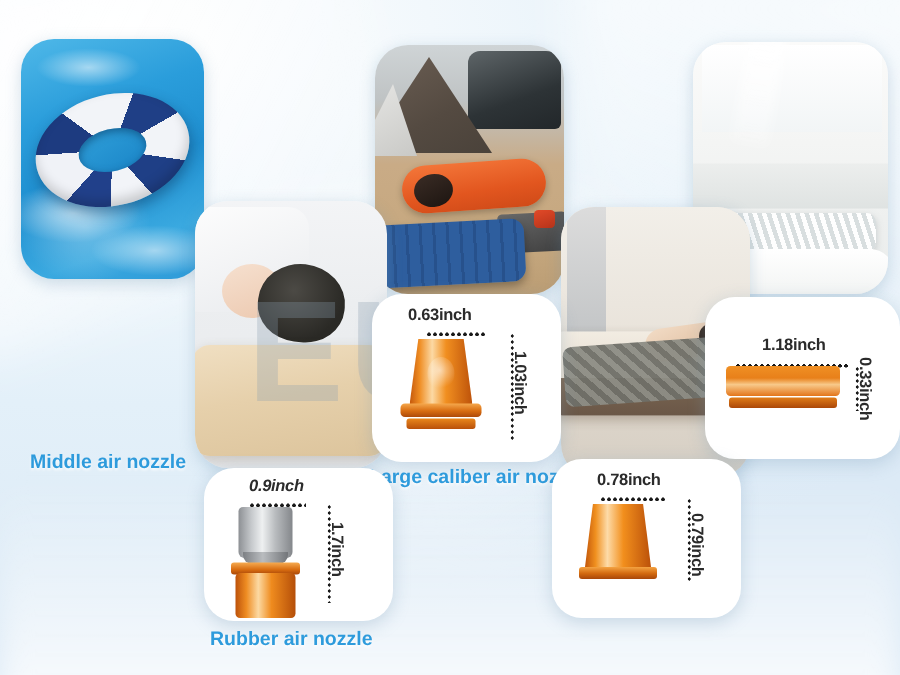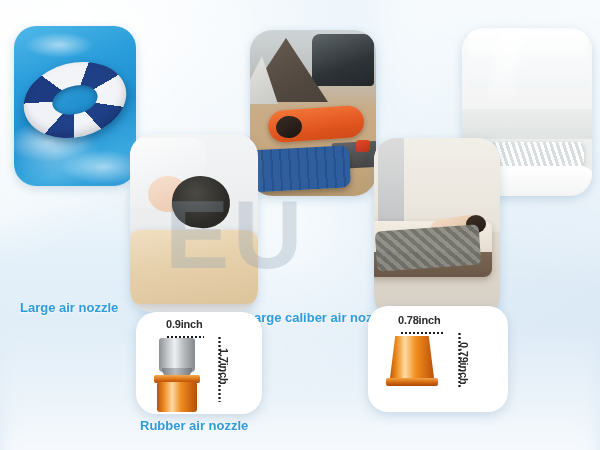--- a/index.html
+++ b/index.html
@@ -255,40 +255,63 @@
       <div class="curtain"></div>
       <div class="airbed"></div>
       <div class="person"></div>
       <div class="phead2"></div>
       <div class="blanket"></div>
     </div>
   </div>
 
   <div class="wm">EU</div>
 
-  <div class="label" style="left:20px;top:300px;">Large air nozzle</div>
-
+  <div class="label" style="left:20px;top:300px;">Middle air nozzle</div>
+
+  <div class="ncard" style="left:248px;top:196px;width:126px;height:112px;">
+    <div class="dimtxt" style="left:24px;top:8px;">0.63inch</div>
+    <div class="dotline" style="left:36px;top:25px;width:40px;"></div>
+    <div class="dotline v" style="left:92px;top:26px;height:72px;"></div>
+    <div class="dimtxt vert" style="left:104px;top:38px;">1.03inch</div>
+    <div class="nz" style="left:8px;top:28px;width:76px;height:76px;">
+      <div class="lc-cup" style="top:2px;">
+        <div class="lc-ell" style="top:12px;"></div>
+      </div>
+      <div class="lc-ring" style="top:45px;"></div>
+      <div class="lc-foot" style="top:55px;"></div>
+    </div>
+  </div>
   <div class="label" style="left:246px;top:310px;">Large caliber air nozzle</div>
 
+  <div class="ncard" style="left:470px;top:198px;width:130px;height:108px;">
+    <div class="dimtxt" style="left:38px;top:26px;">1.18inch</div>
+    <div class="dotline" style="left:20px;top:44px;width:76px;"></div>
+    <div class="dotline v" style="left:100px;top:46px;height:30px;"></div>
+    <div class="dimtxt vert" style="left:112px;top:40px;">0.33inch</div>
+    <div class="nz" style="left:10px;top:46px;width:84px;height:34px;">
+      <div class="vc-plate" style="top:0;"></div>
+      <div class="vc-base" style="top:21px;"></div>
+    </div>
+  </div>
 
   <div class="ncard" style="left:136px;top:312px;width:126px;height:102px;">
-    <div class="dimtxt" style="left:30px;top:6px;">0.9inch</div>
+    <div class="dimtxt" style="left:30px;top:6px;font-style:italic;">0.9inch</div>
     <div class="dotline" style="left:30px;top:23px;width:38px;"></div>
     <div class="dotline v" style="left:82px;top:24px;height:66px;"></div>
     <div class="dimtxt vert" style="left:94px;top:36px;">1.7inch</div>
     <div class="nz" style="left:6px;top:26px;width:70px;height:70px;">
       <div class="rb-top" style="top:0;"></div>
       <div class="rb-lip" style="top:30px;"></div>
       <div class="rb-collar" style="top:37px;"></div>
       <div class="rb-body" style="top:44px;"></div>
     </div>
   </div>
   <div class="label" style="left:140px;top:418px;">Rubber air nozzle</div>
 
-  <div class="ncard" style="left:368px;top:306px;width:140px;height:106px;">
+  <div class="ncard" style="left:368px;top:306px;width:126px;height:106px;">
     <div class="dimtxt" style="left:30px;top:8px;">0.78inch</div>
     <div class="dotline" style="left:32px;top:25px;width:44px;"></div>
     <div class="dotline v" style="left:90px;top:26px;height:56px;"></div>
     <div class="dimtxt vert" style="left:102px;top:36px;">0.79inch</div>
     <div class="nz" style="left:8px;top:28px;width:72px;height:62px;">
       <div class="mc-cup" style="top:2px;"></div>
       <div class="mc-ring" style="top:44px;"></div>
     </div>
   </div>
 

